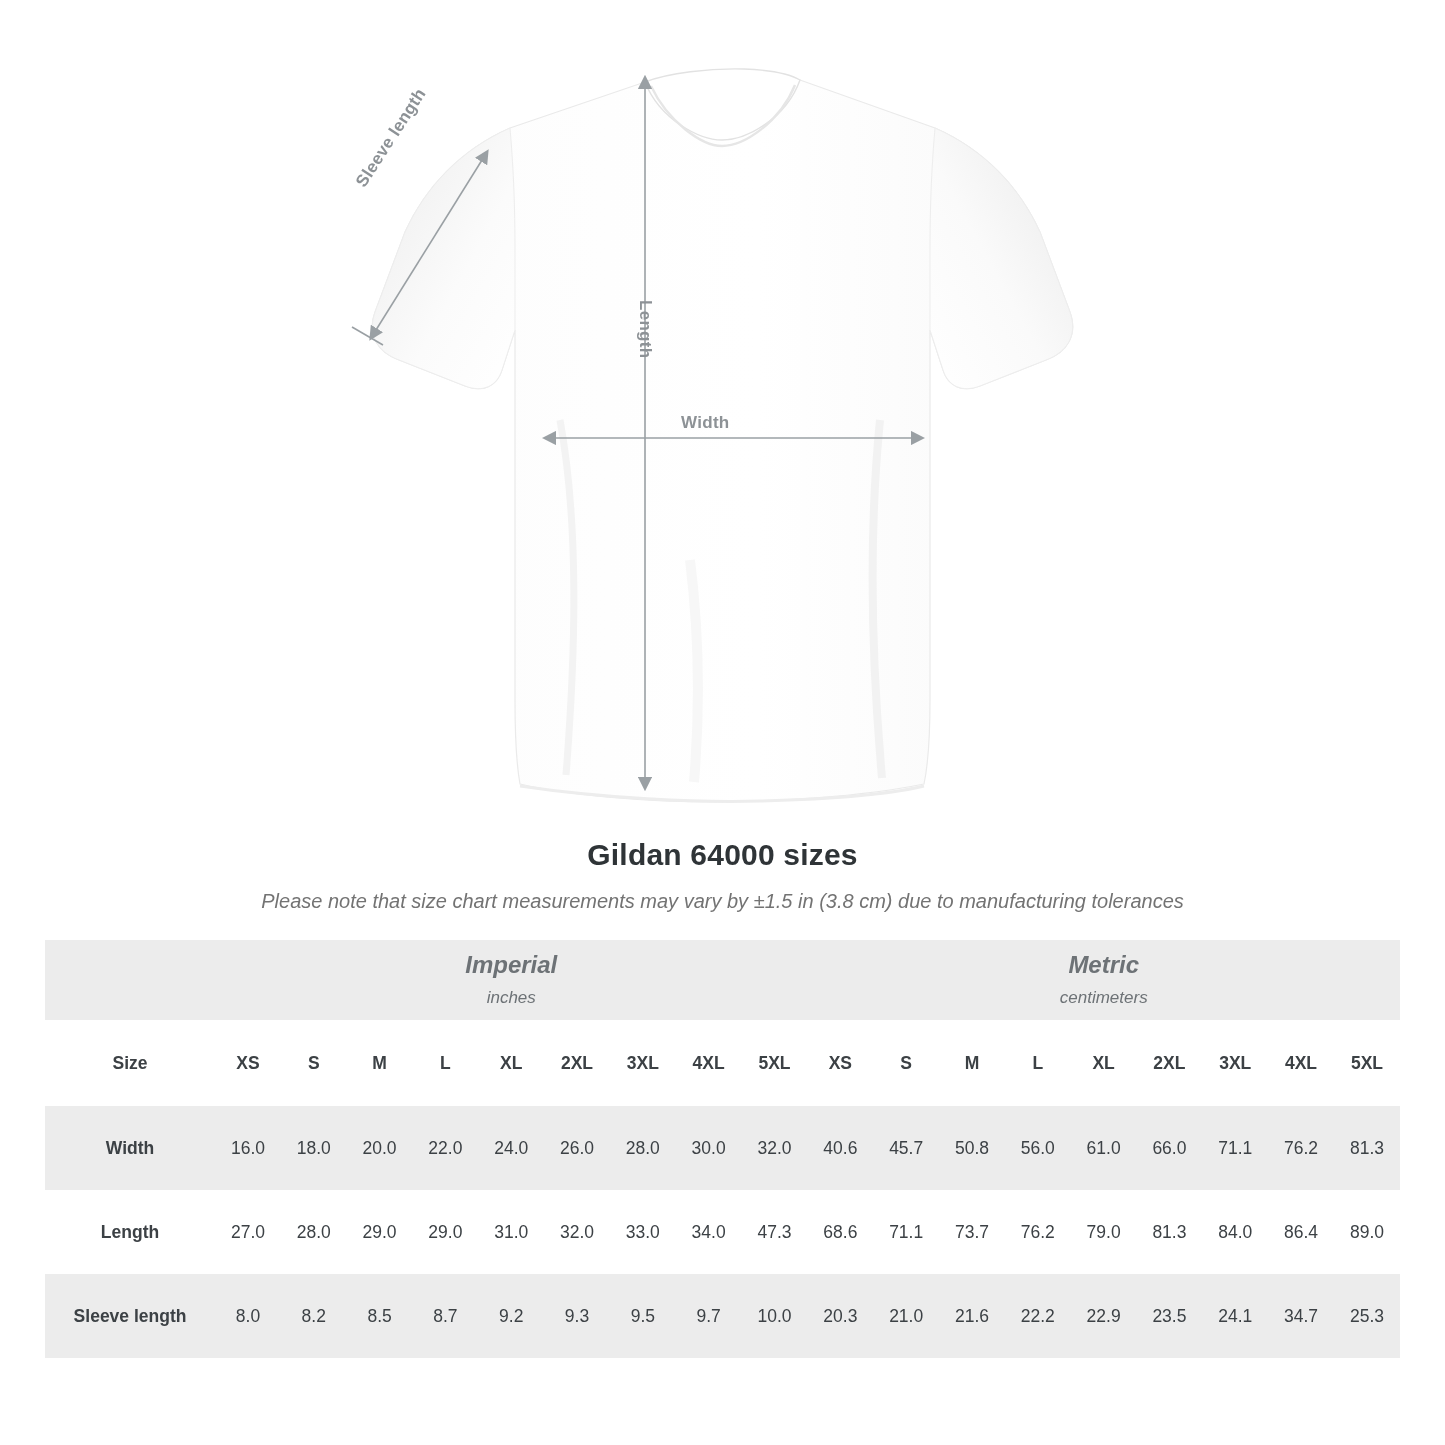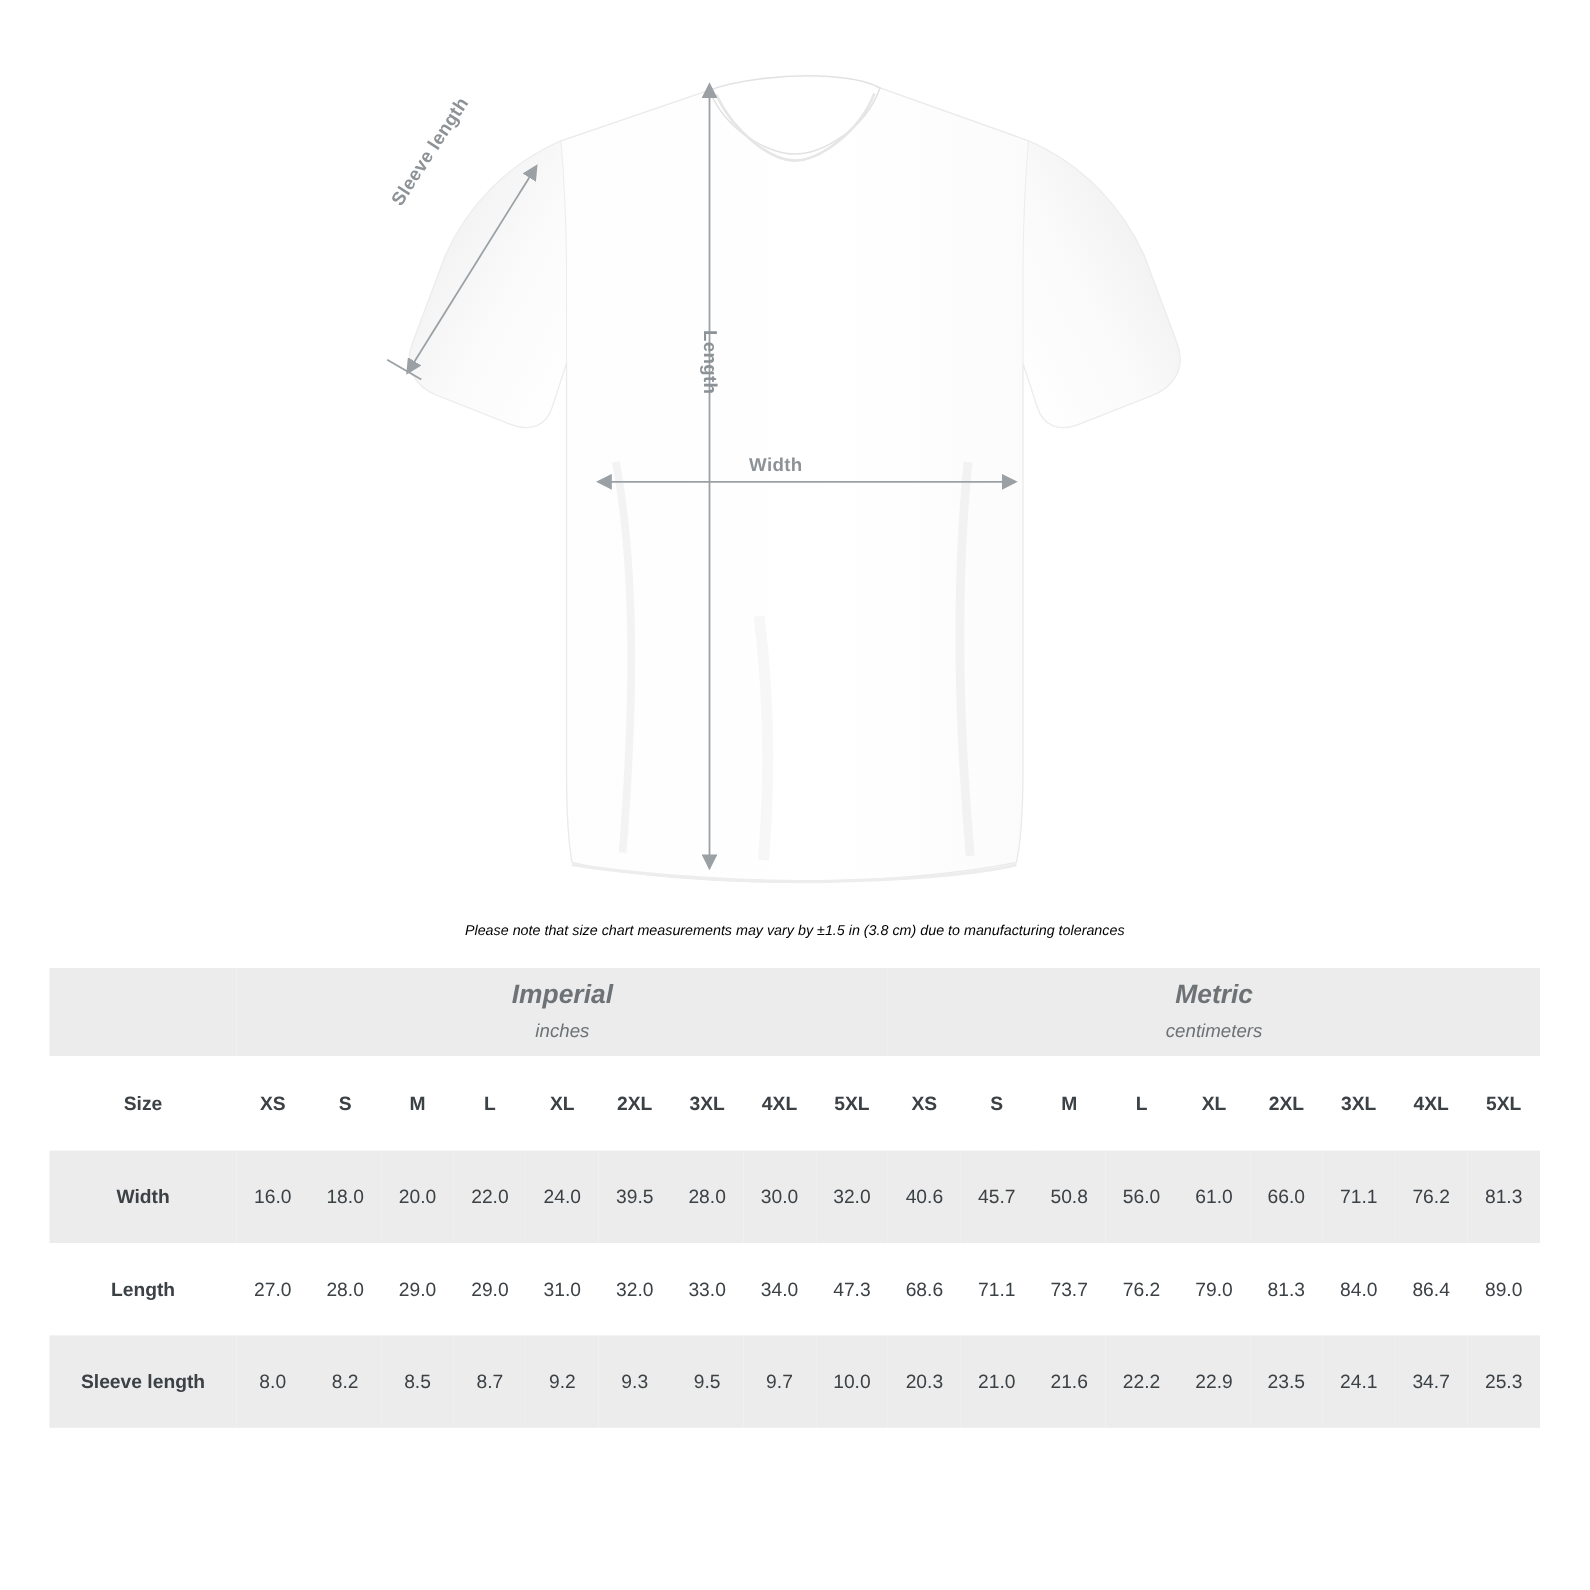--- a/index.html
+++ b/index.html
@@ -64,23 +64,23 @@
     margin-top: 18px;
   }
   .chart-title {
     font-size: 30px;
     font-weight: bold;
     color: #2f3437;
     letter-spacing: 0.2px;
   }
   .chart-subtitle {
     margin-top: 18px;
-    font-size: 13px;
+    font-size: 20px;
     font-style: italic;
-    color: #000000;
+    color: #737373;
   }
 
   
   .table-wrap {
     margin: 27px 45px 0 45px;
   }
   table.size-table {
     width: 1355px;
     border-collapse: collapse;
     table-layout: fixed;
@@ -220,20 +220,21 @@
 
       <line x1="545" y1="438" x2="922" y2="438" stroke="#9aa0a4" stroke-width="1.6" marker-start="url(#arrowStart)" marker-end="url(#arrowEnd)"></line>
     </svg>
 
     <div class="anno anno-sleeve">Sleeve length</div>
     <div class="anno anno-length">Length</div>
     <div class="anno anno-width">Width</div>
   </div>
 
   <div class="title-block">
+    <div class="chart-title">Gildan 64000 sizes</div>
     <div class="chart-subtitle">Please note that size chart measurements may vary by ±1.5 in (3.8 cm) due to manufacturing tolerances</div>
   </div>
 
   <div class="table-wrap">
     <table class="size-table">
       <colgroup>
         <col class="col-label">
         <col class="col-val">
           <col class="col-val">
           <col class="col-val">
@@ -288,21 +289,21 @@
           <td class="size-head">5XL</td>
         </tr>
 
         <tr class="row-width">
           <td class="label-cell">Width</td>
           <td class="val">16.0</td>
           <td class="val">18.0</td>
           <td class="val">20.0</td>
           <td class="val">22.0</td>
           <td class="val">24.0</td>
-          <td class="val">39.5</td>
+          <td class="val">26.0</td>
           <td class="val">28.0</td>
           <td class="val">30.0</td>
           <td class="val">32.0</td>
           <td class="val">40.6</td>
           <td class="val">45.7</td>
           <td class="val">50.8</td>
           <td class="val">56.0</td>
           <td class="val">61.0</td>
           <td class="val">66.0</td>
           <td class="val">71.1</td>

